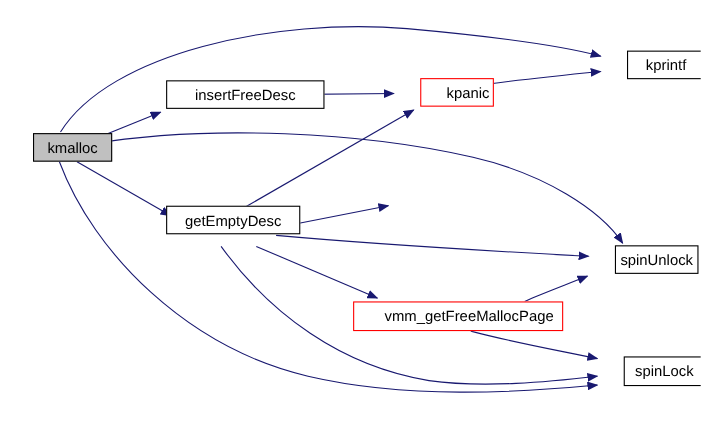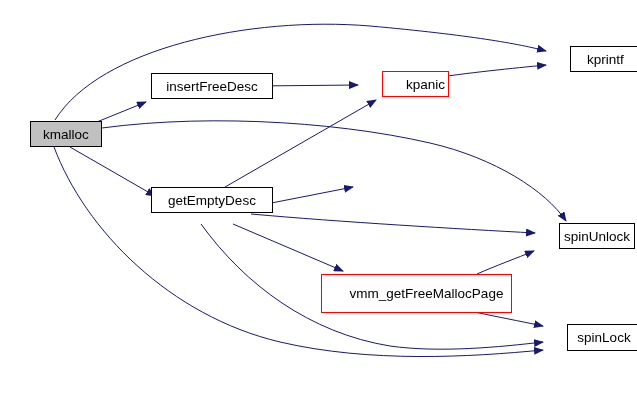--- a/index.html
+++ b/index.html
@@ -32,27 +32,27 @@
     border:1px solid var(--border,#000);
     color:var(--text,#000);
     font-size:13.5px;
     white-space:nowrap;
     cursor:pointer;
     margin-left:22px;
   }
   .node--highlighted{background:var(--highlight-fill,#c0c0c0);}
   .node--warning{border-color:var(--warning-border,#f00);padding-left:20px;}
   #n-kmalloc{left:8px;top:121px;width:72px;height:26px;}
-  #n-insertFreeDesc{left:129px;top:73px;width:122px;height:26px;}
+  #n-insertFreeDesc{left:129px;top:73px;width:144px;height:26px;}
   #n-kpanic{left:360px;top:71px;width:67px;height:26px;}
   #n-kprintf{left:548px;top:46px;width:71px;height:26px;}
   #n-memset{left:355px;top:172px;width:77px;height:26px;}
   #n-getEmptyDesc{left:129px;top:187px;width:122px;height:26px;}
   #n-spinUnlock{left:537px;top:223px;width:76px;height:26px;}
-  #n-vmm{left:299px;top:274px;width:191px;height:39px;}
+  #n-vmm{left:299px;top:274px;width:191px;height:27px;}
   #n-spinLock{left:545px;top:324px;width:74px;height:27px;}
 </style>
 </head>
 <body>
 
 <div class="canvas">
 
   <svg class="edges" viewBox="0 0 637 407" aria-hidden="true">
     <defs>
       <marker id="arrow" markerWidth="10" markerHeight="8" refX="9" refY="4" orient="auto" markerUnits="userSpaceOnUse">

